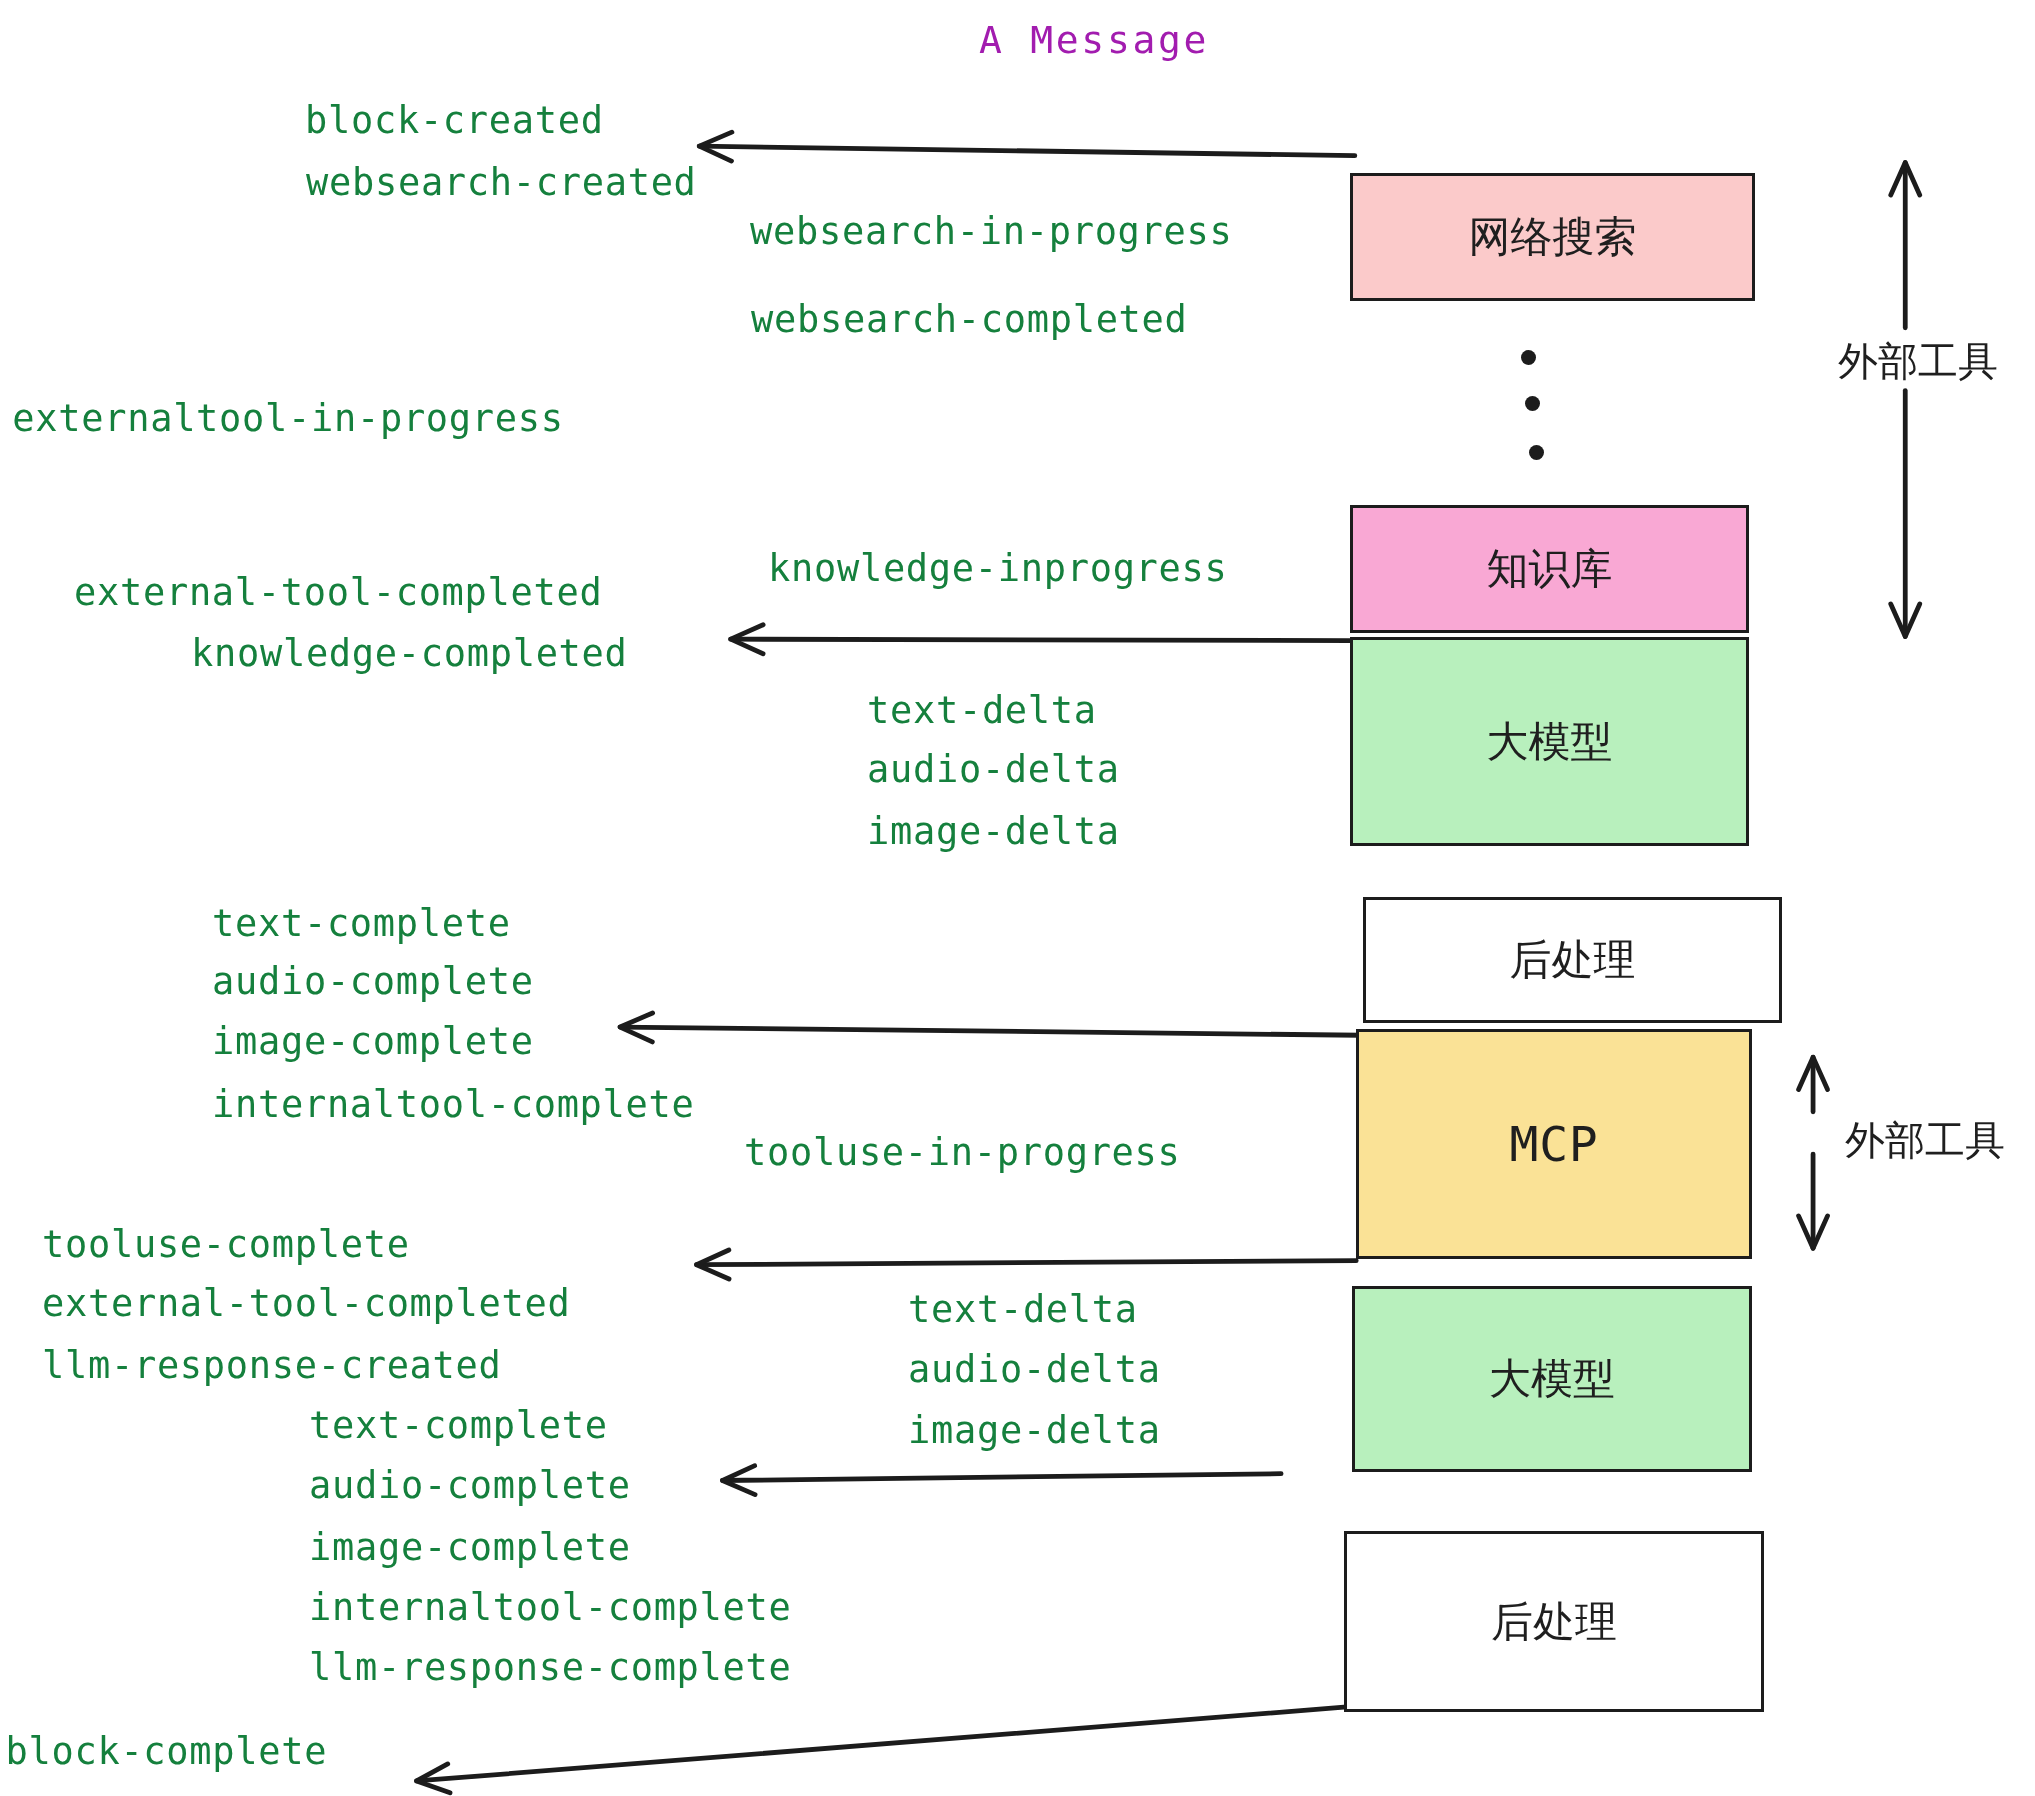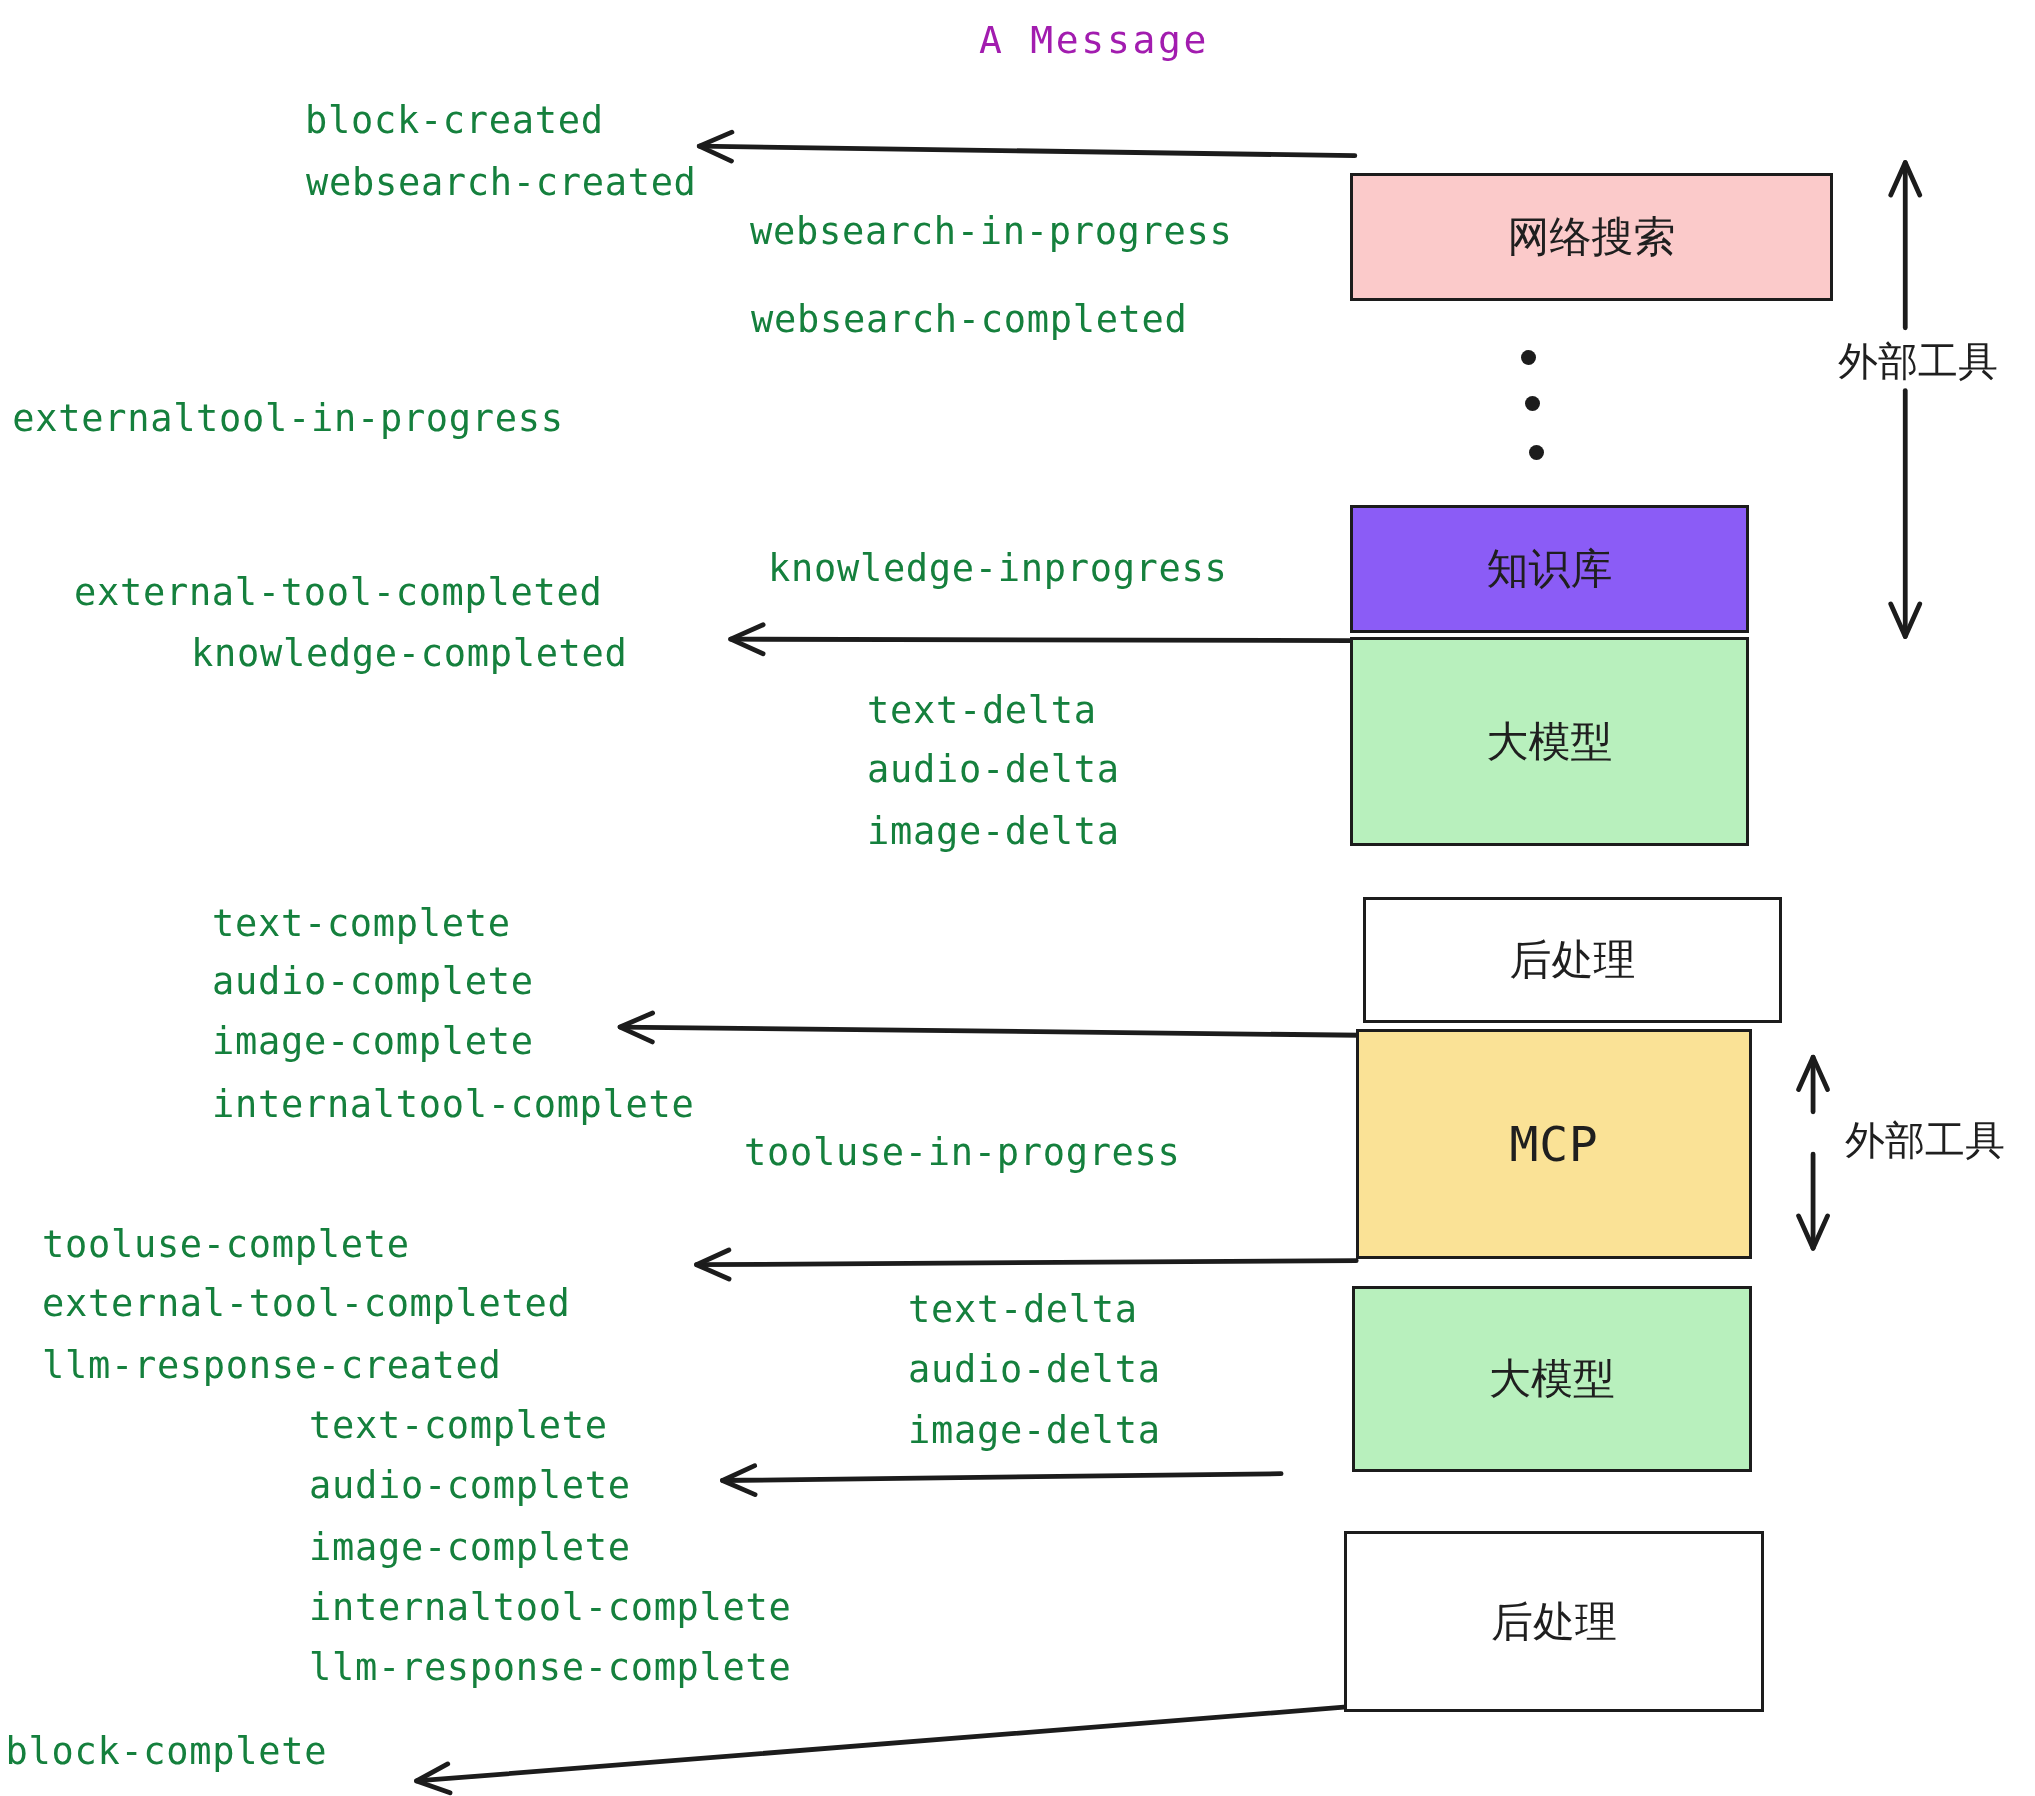--- a/index.html
+++ b/index.html
@@ -125,24 +125,24 @@
         <line x1="2655" y1="1628" x2="2655" y2="1548" stroke-width="7" stroke-linecap="round"></line>
         <path d="M 2676.203543559098 1595.48062489624 L 2655 1548 L 2633.796456440902 1595.48062489624" stroke-width="7" stroke-linecap="round" stroke-linejoin="round" fill="none"></path>
       </g>
       <g>
         <line x1="2655" y1="1690" x2="2655" y2="1828" stroke-width="7" stroke-linecap="round"></line>
         <path d="M 2633.796456440902 1780.51937510376 L 2655 1828 L 2676.203543559098 1780.51937510376" stroke-width="7" stroke-linecap="round" stroke-linejoin="round" fill="none"></path>
       </g>
     </svg>
 
   <div id="box-layer">
-      <div class="box" style="left: 1350px; top: 173px; width: 483px; height: 128px; background: rgb(251, 202, 202);">
+      <div class="box" style="left: 1350px; top: 173px; width: 405px; height: 128px; background: rgb(251, 202, 202);">
         <span class="box-label">网络搜索</span>
       </div>
-      <div class="box" style="left: 1350px; top: 505px; width: 399px; height: 128px; background: #8b5cf6;">
+      <div class="box" style="left: 1350px; top: 505px; width: 399px; height: 128px; background: #f9a8d4;">
         <span class="box-label">知识库</span>
       </div>
       <div class="box" style="left: 1350px; top: 637px; width: 399px; height: 209px; background: rgb(184, 240, 189);">
         <span class="box-label">大模型</span>
       </div>
       <div class="box" style="left: 1363px; top: 897px; width: 419px; height: 126px; background: rgb(255, 255, 255);">
         <span class="box-label">后处理</span>
       </div>
       <div class="box" style="left: 1356px; top: 1029px; width: 396px; height: 230px; background: rgb(250, 226, 150);">
         <span class="box-label mono">MCP</span>

